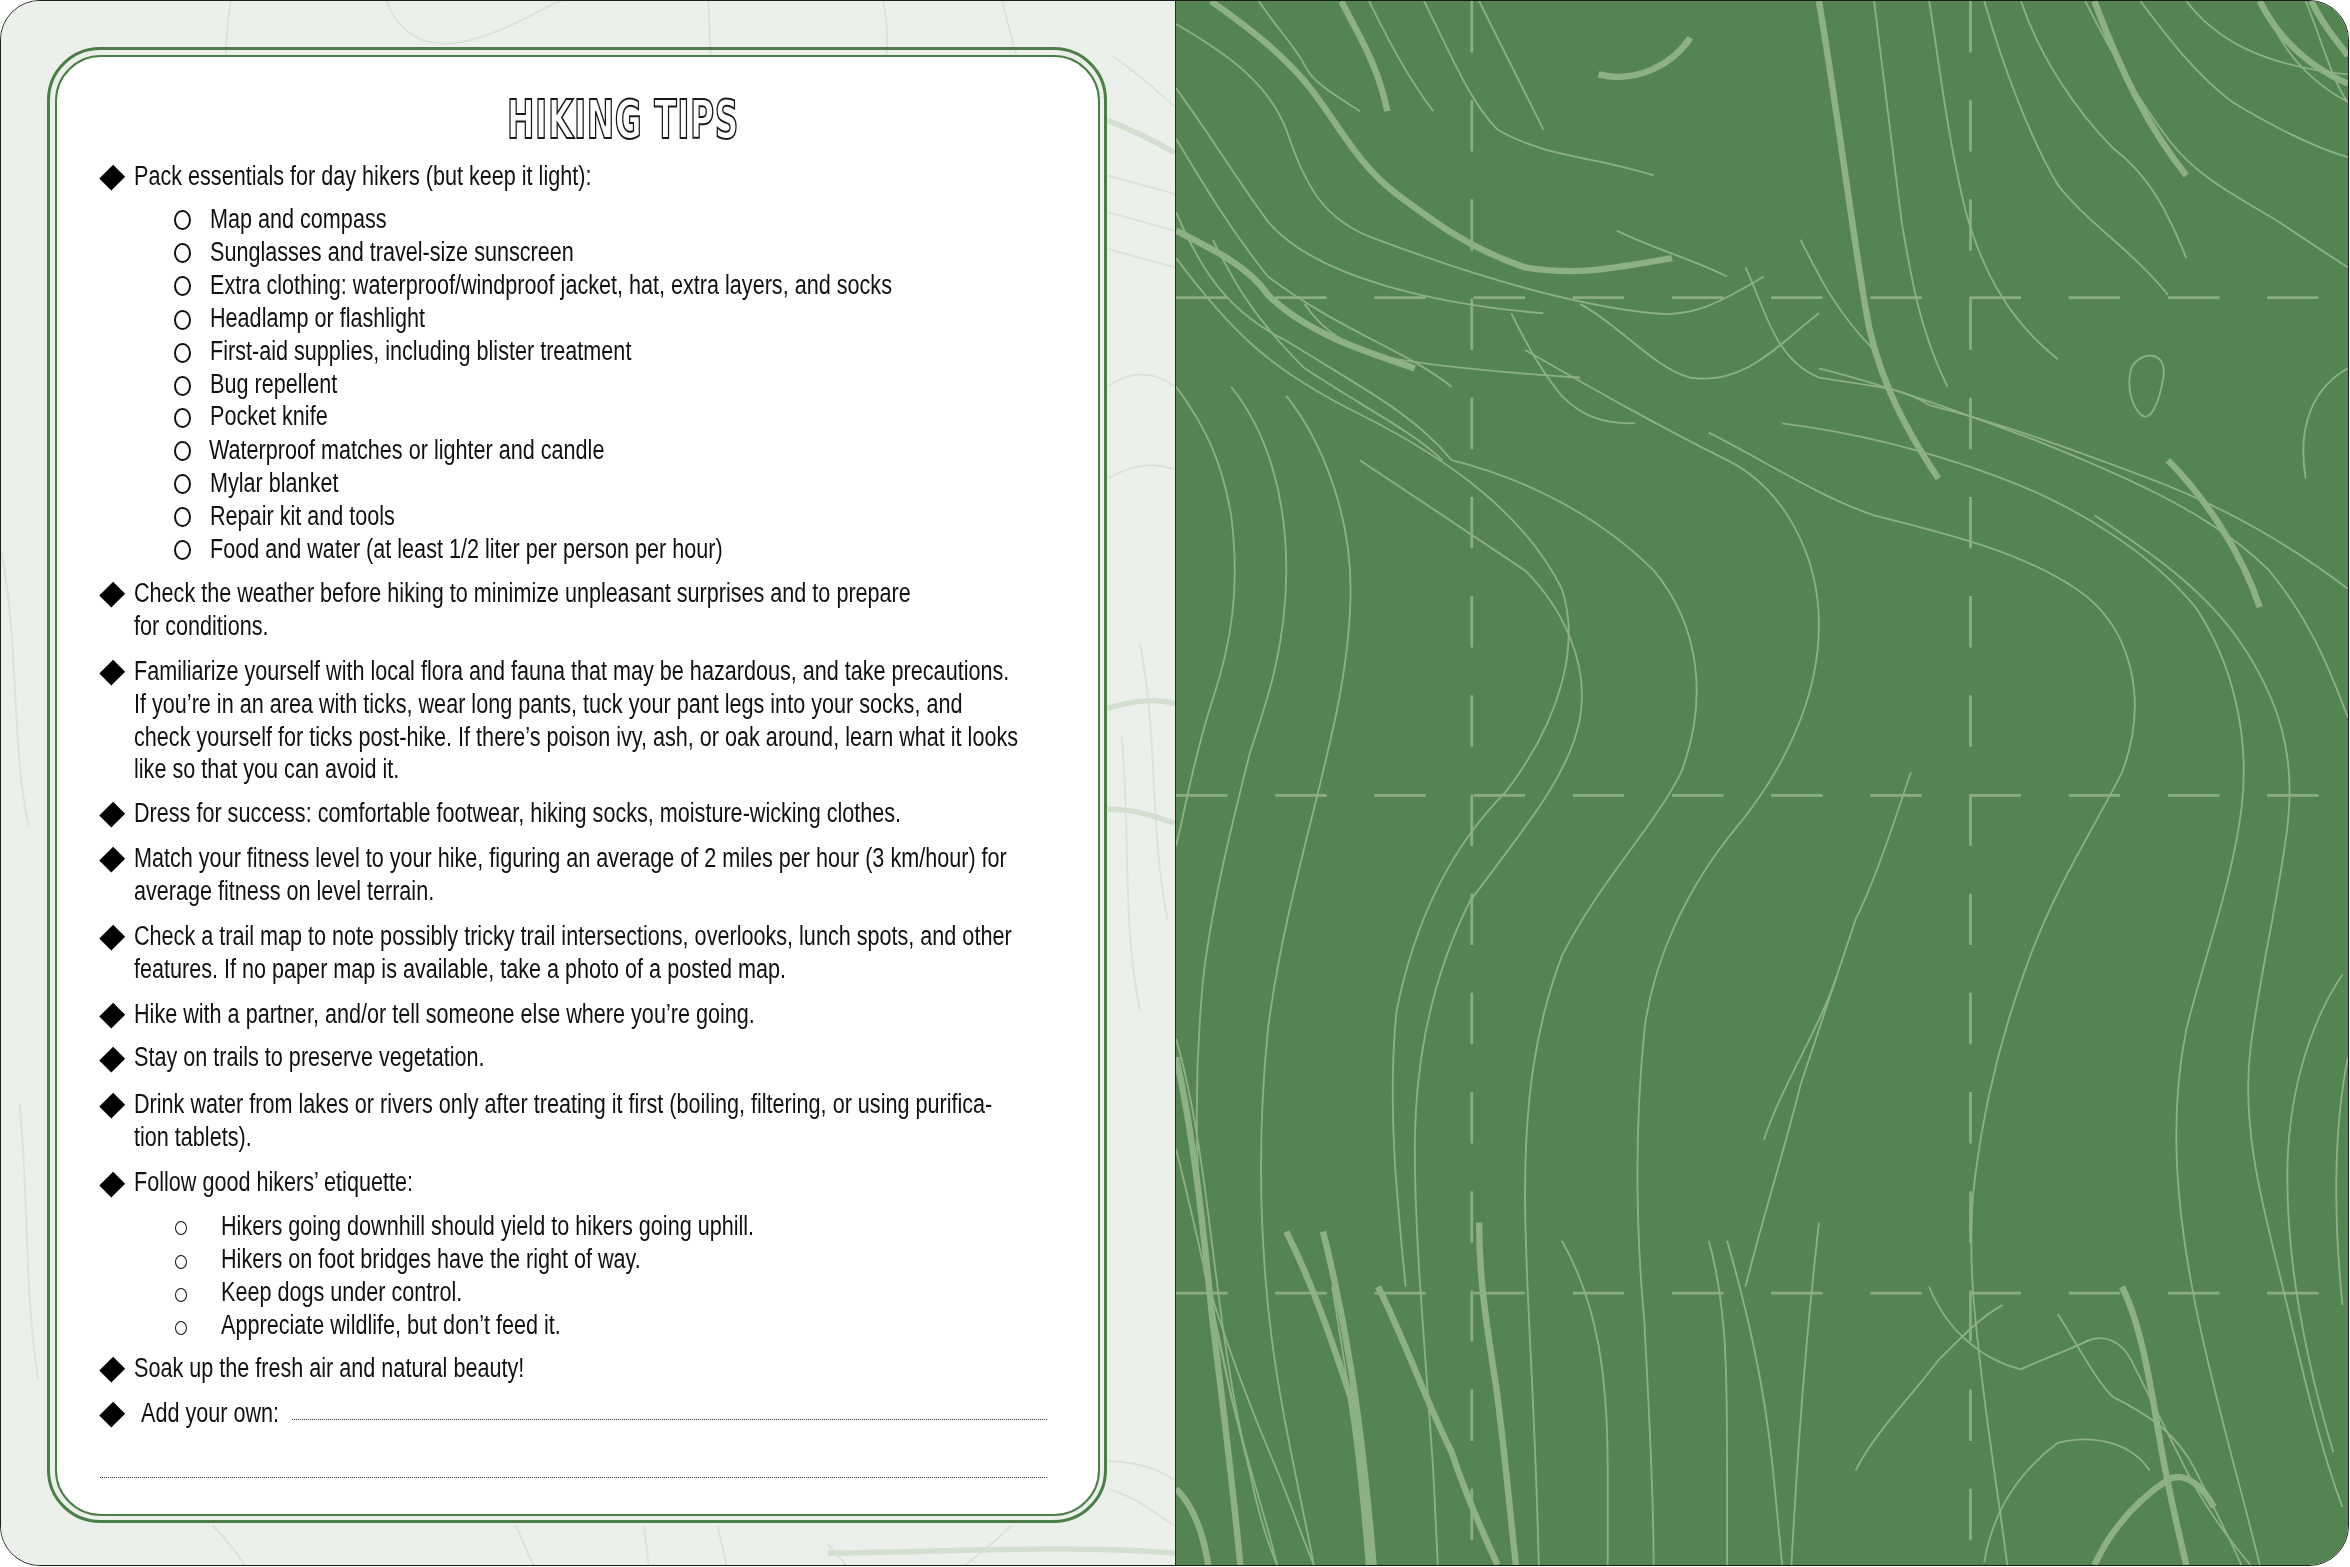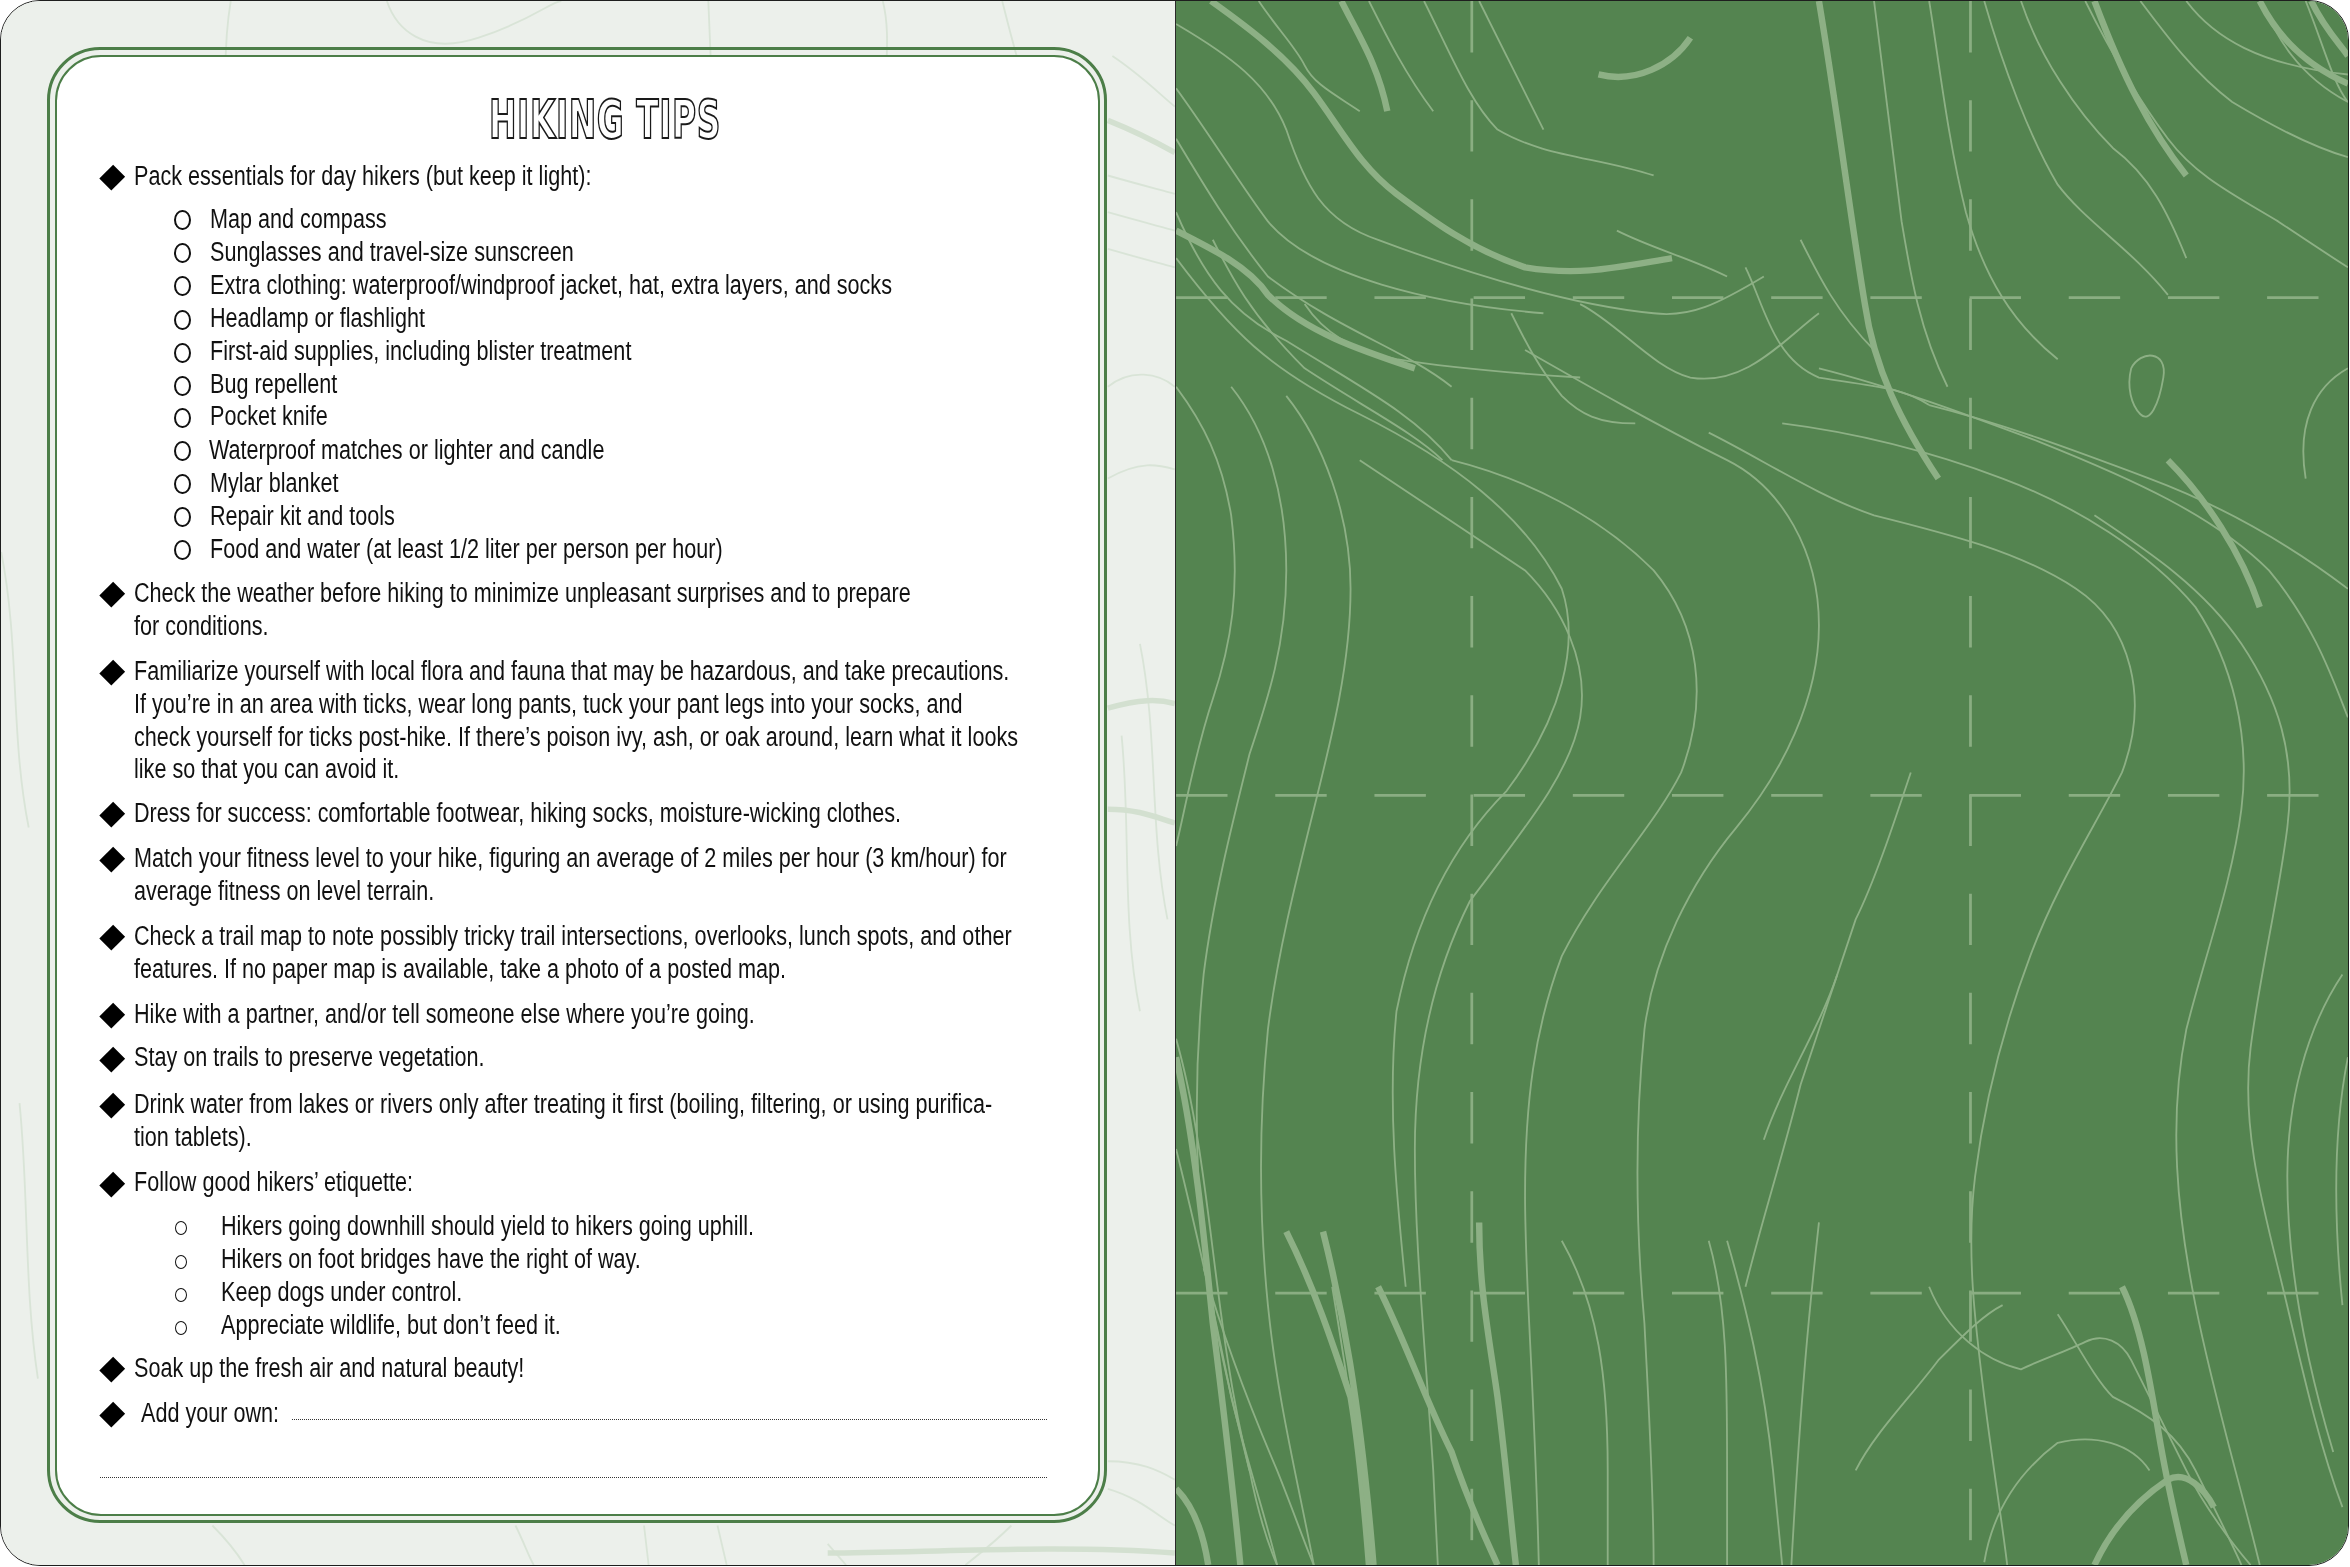--- a/index.html
+++ b/index.html
@@ -57,21 +57,21 @@
         <path d="M1205 770 C1240 760 1260 760 1278 765"></path>
         <path d="M1205 880 C1240 880 1260 890 1278 895"></path>
         <path d="M900 1690 C1000 1690 1150 1680 1278 1690"></path>
       </g>
     </svg>
 
     <div class="card-border-outer"></div>
     <div class="card-border-inner"></div>
 
     <div class="content">
-      <div class="title" style="left:28px;"><span>HIKING TIPS</span></div>
+      <div class="title" style="left:46px;"><span>HIKING TIPS</span></div>
 
       <div class="diamond" style="left:103px; top:168px;"></div>
       <div class="line" style="left:133px; top:159px;">Pack essentials for day hikers (but keep it light):</div>
 
       <div class="circle" style="left:173px; top:209px;"></div>
       <div class="line" style="left:209px; top:202px;">Map and compass</div>
       <div class="circle" style="left:173px; top:242px;"></div>
       <div class="line" style="left:209px; top:235px;">Sunglasses and travel-size sunscreen</div>
       <div class="circle" style="left:173px; top:275px;"></div>
       <div class="line" style="left:209px; top:268px;">Extra clothing: waterproof/windproof jacket, hat, extra layers, and socks</div>

